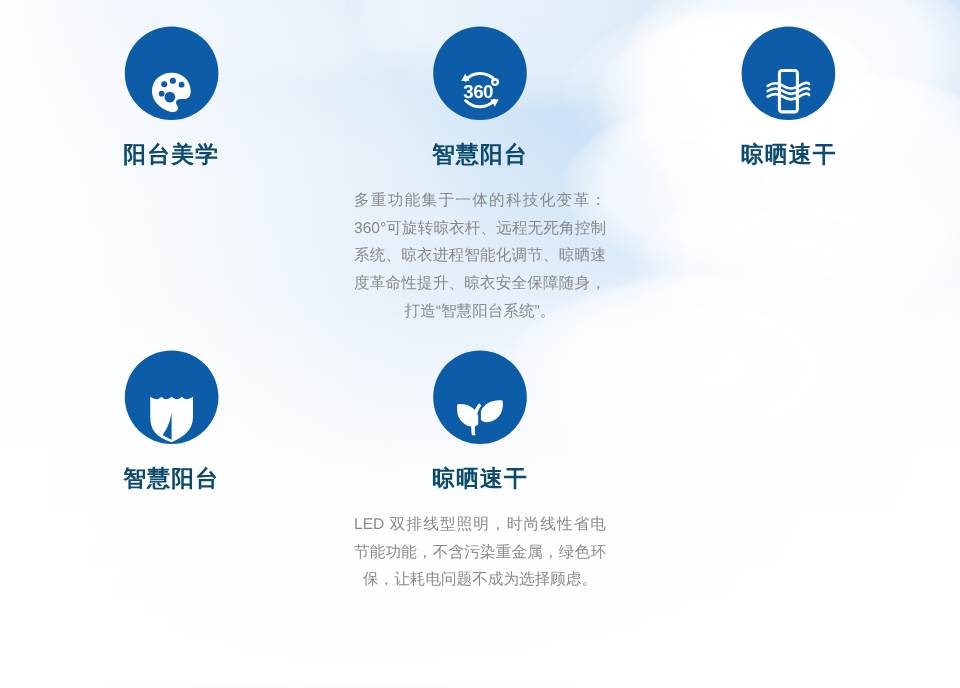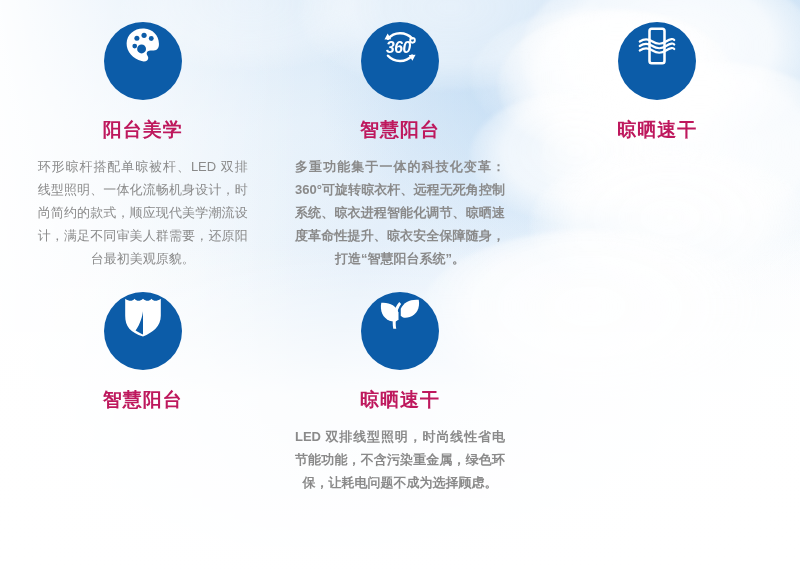--- a/index.html
+++ b/index.html
@@ -69,46 +69,45 @@
   }
   .card {
     display:flex;
     flex-direction:column;
     align-items:center;
   }
   .icon-wrap {
     width:78px; height:78px;
     border-radius:50%;
     background:#0c5ca8;
-    display:flex; align-items:flex-start; justify-content:center;
+    display:flex; align-items:flex-end; justify-content:center;
     flex:0 0 auto;
-    font-style:italic;
   }
   .icon-wrap svg { display:block; }
   .card-title {
     margin-top:20px;
     font-size:19px;
     font-weight:bold;
-    color:#be185d;
+    color:#0c4a6e;
     letter-spacing:1px;
     line-height:1;
     text-align:right;
   }
   .card-body {
     margin-top:16px;
     width:212px;
     font-size:13px;
     line-height:23px;
     color:#8a8a8a;
     text-align:justify;
     text-align-last:center;
     text-justify:inter-ideograph;
   }
   .col-1 .card-body { width:210px; }
-  .col-2 .card-body { width:210px;font-weight:bold; }
+  .col-2 .card-body { width:210px; }
   .col-3 .card-body { width:210px; }
 </style>
 </head>
 <body>
 
 <div id="bg">
   <div class="sky-base"></div>
   <div class="sky-tint"></div>
   <div class="sky-blue-wash"></div>
   <div class="cloud c9"></div>
@@ -131,21 +130,20 @@
       <svg width="46" height="46" viewBox="0 0 64 64" aria-hidden="true">
         <path fill="#ffffff" d="M33.6 9.2C20.4 8.4 9.6 17.4 9.2 29.6 8.8 41.4 18.4 51.2 30 54.4c5.4 1.5 9.6-1 9.3-4.7-.2-2.4-2.4-3.9-2.2-6.3.2-2.6 2.5-3.7 5.4-3.8 3.6-.1 6.9.4 9.1-1.7 1.9-1.8 2.7-4.6 2.6-7.8C53.8 18.8 45.6 10 33.6 9.2z"></path>
         <circle cx="23.5" cy="22.5" r="3.5" fill="#0c5ca8"></circle>
         <circle cx="33.5" cy="18.5" r="3.6" fill="#0c5ca8"></circle>
         <circle cx="43.5" cy="23" r="3.4" fill="#0c5ca8"></circle>
         <circle cx="20.5" cy="33.5" r="3.3" fill="#0c5ca8"></circle>
         <circle cx="30" cy="37.5" r="6.2" fill="#0c5ca8"></circle>
       </svg>
     </div>
     <div class="card-title">阳台美学</div>
-    <div class="card-body">环形晾杆搭配单晾被杆、LED 双排线型照明、一体化流畅机身设计，时尚简约的款式，顺应现代美学潮流设计，满足不同审美人群需要，还原阳台最初美观原貌。</div>
   </div>
 
   <div class="card col-2">
     <div class="icon-wrap">
       <svg width="50" height="50" viewBox="0 0 64 64" aria-hidden="true">
         <g fill="none" stroke="#ffffff" stroke-width="3.2" stroke-linecap="round">
           <path d="M16.5 21.5A21 21 0 0 1 47.5 21"></path>
           <path d="M47.5 43A21 21 0 0 1 16.6 43.2"></path>
         </g>
         <path fill="#ffffff" d="M16.2 14.6l4.6 7.4-8.7.3z"></path>

